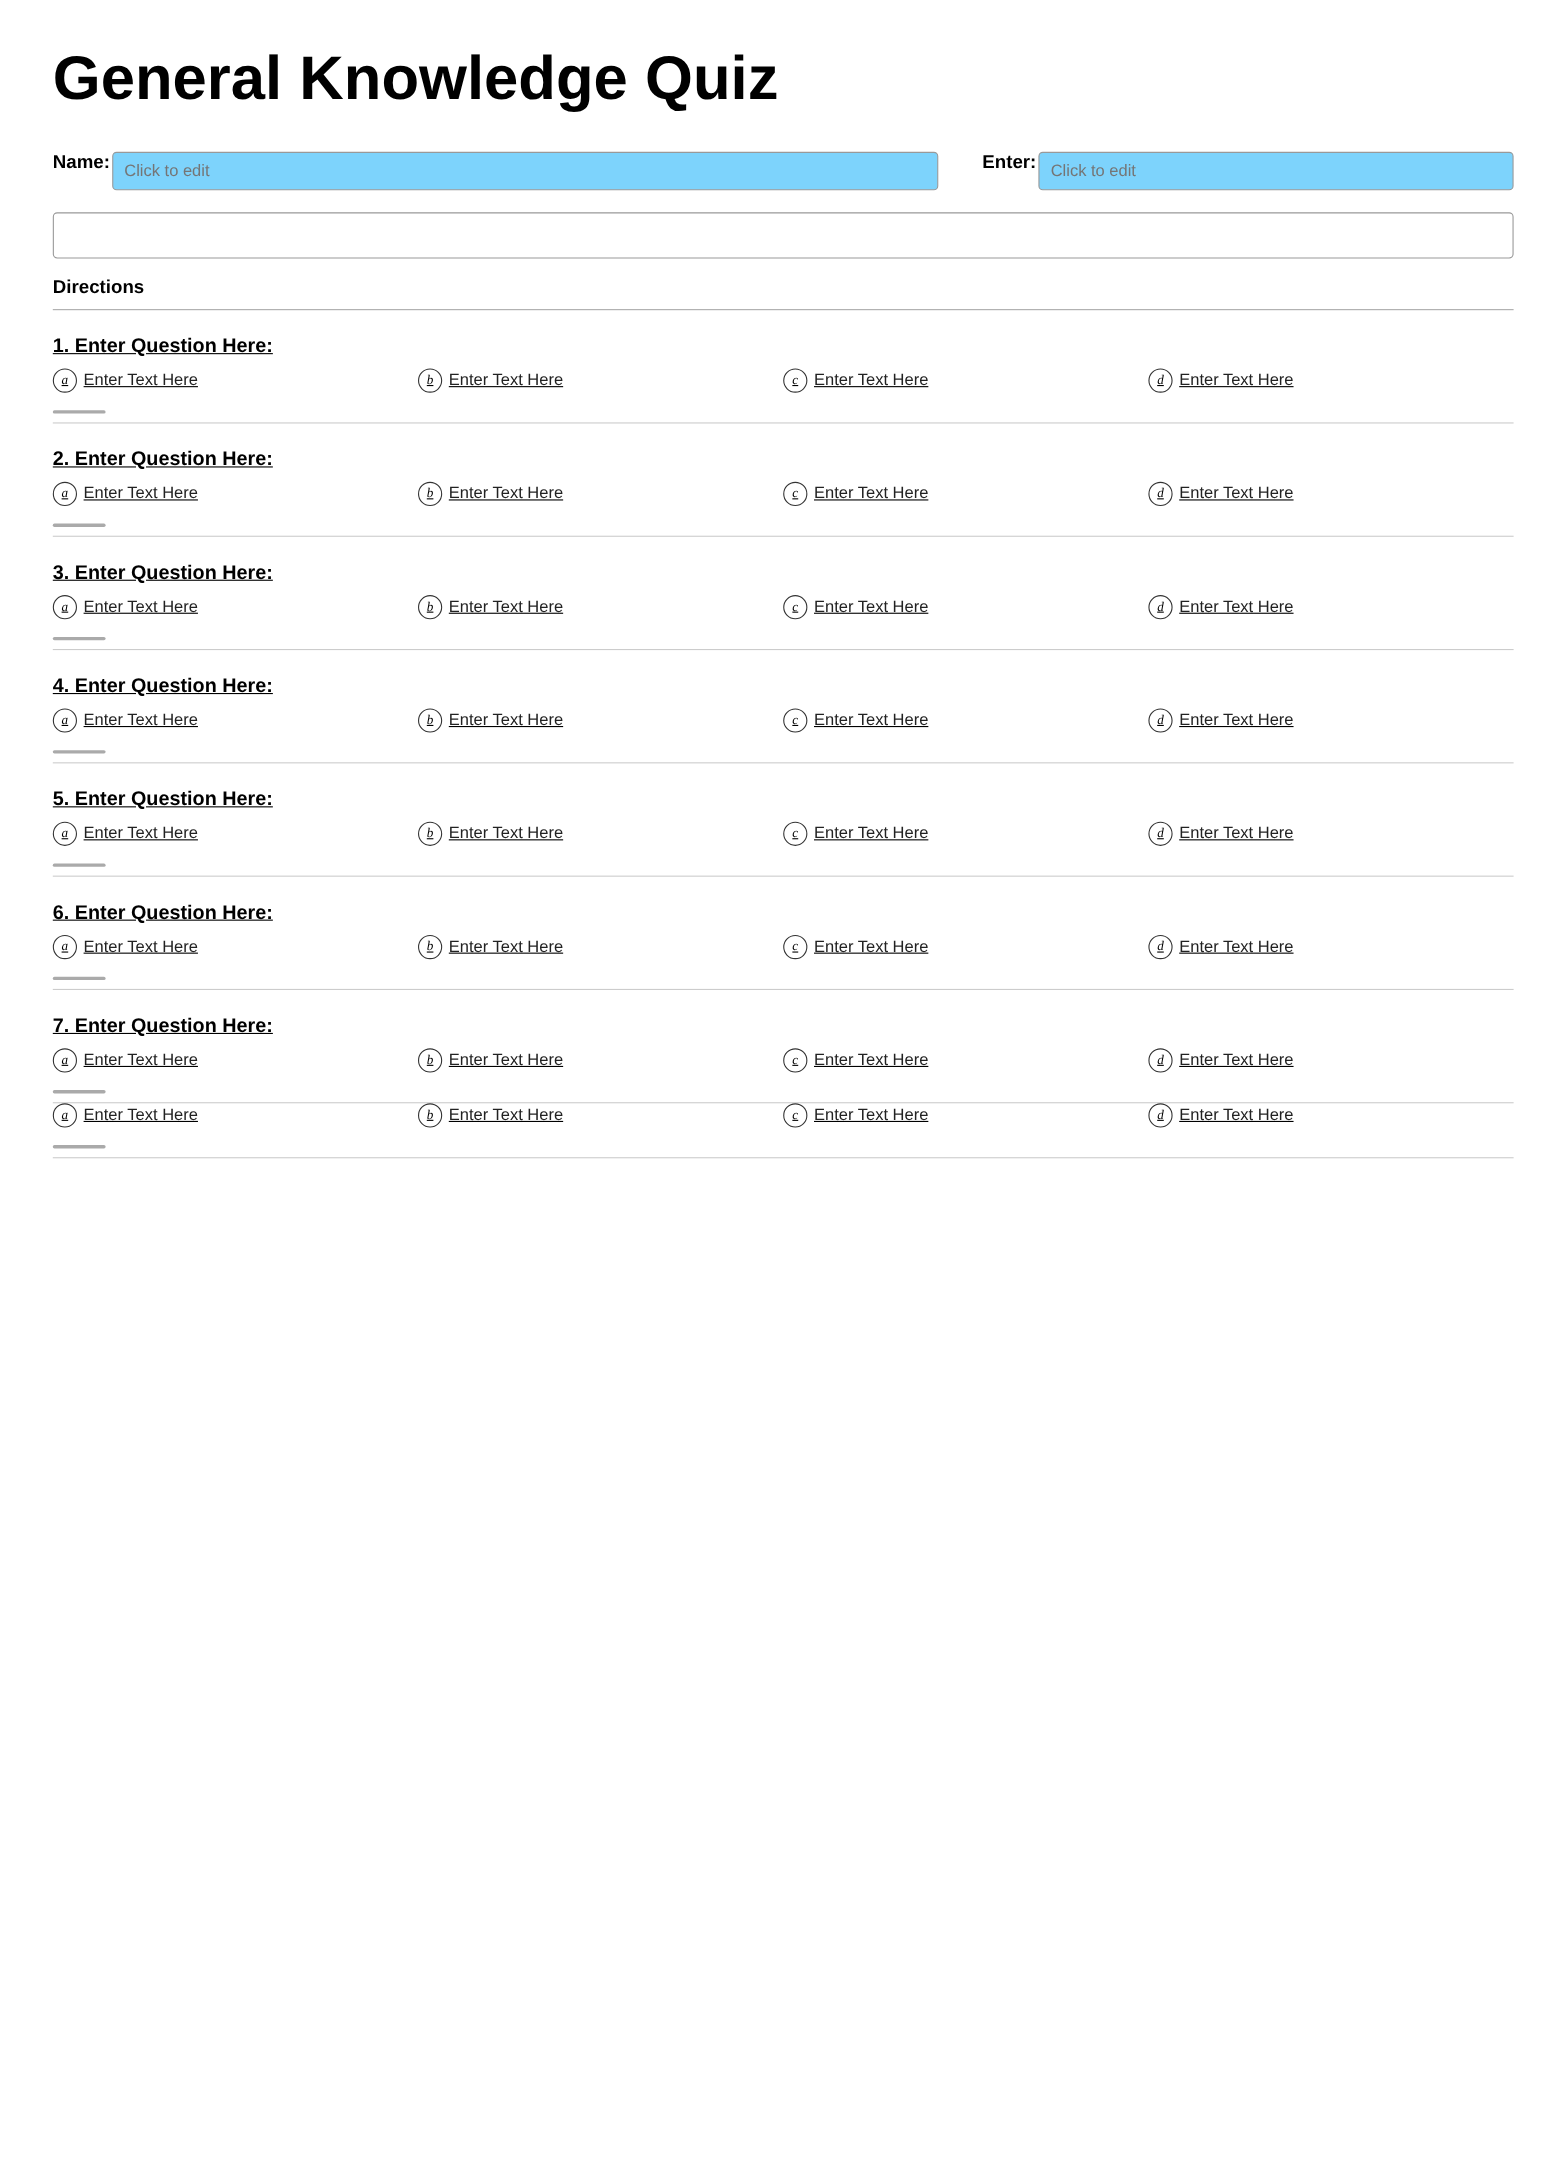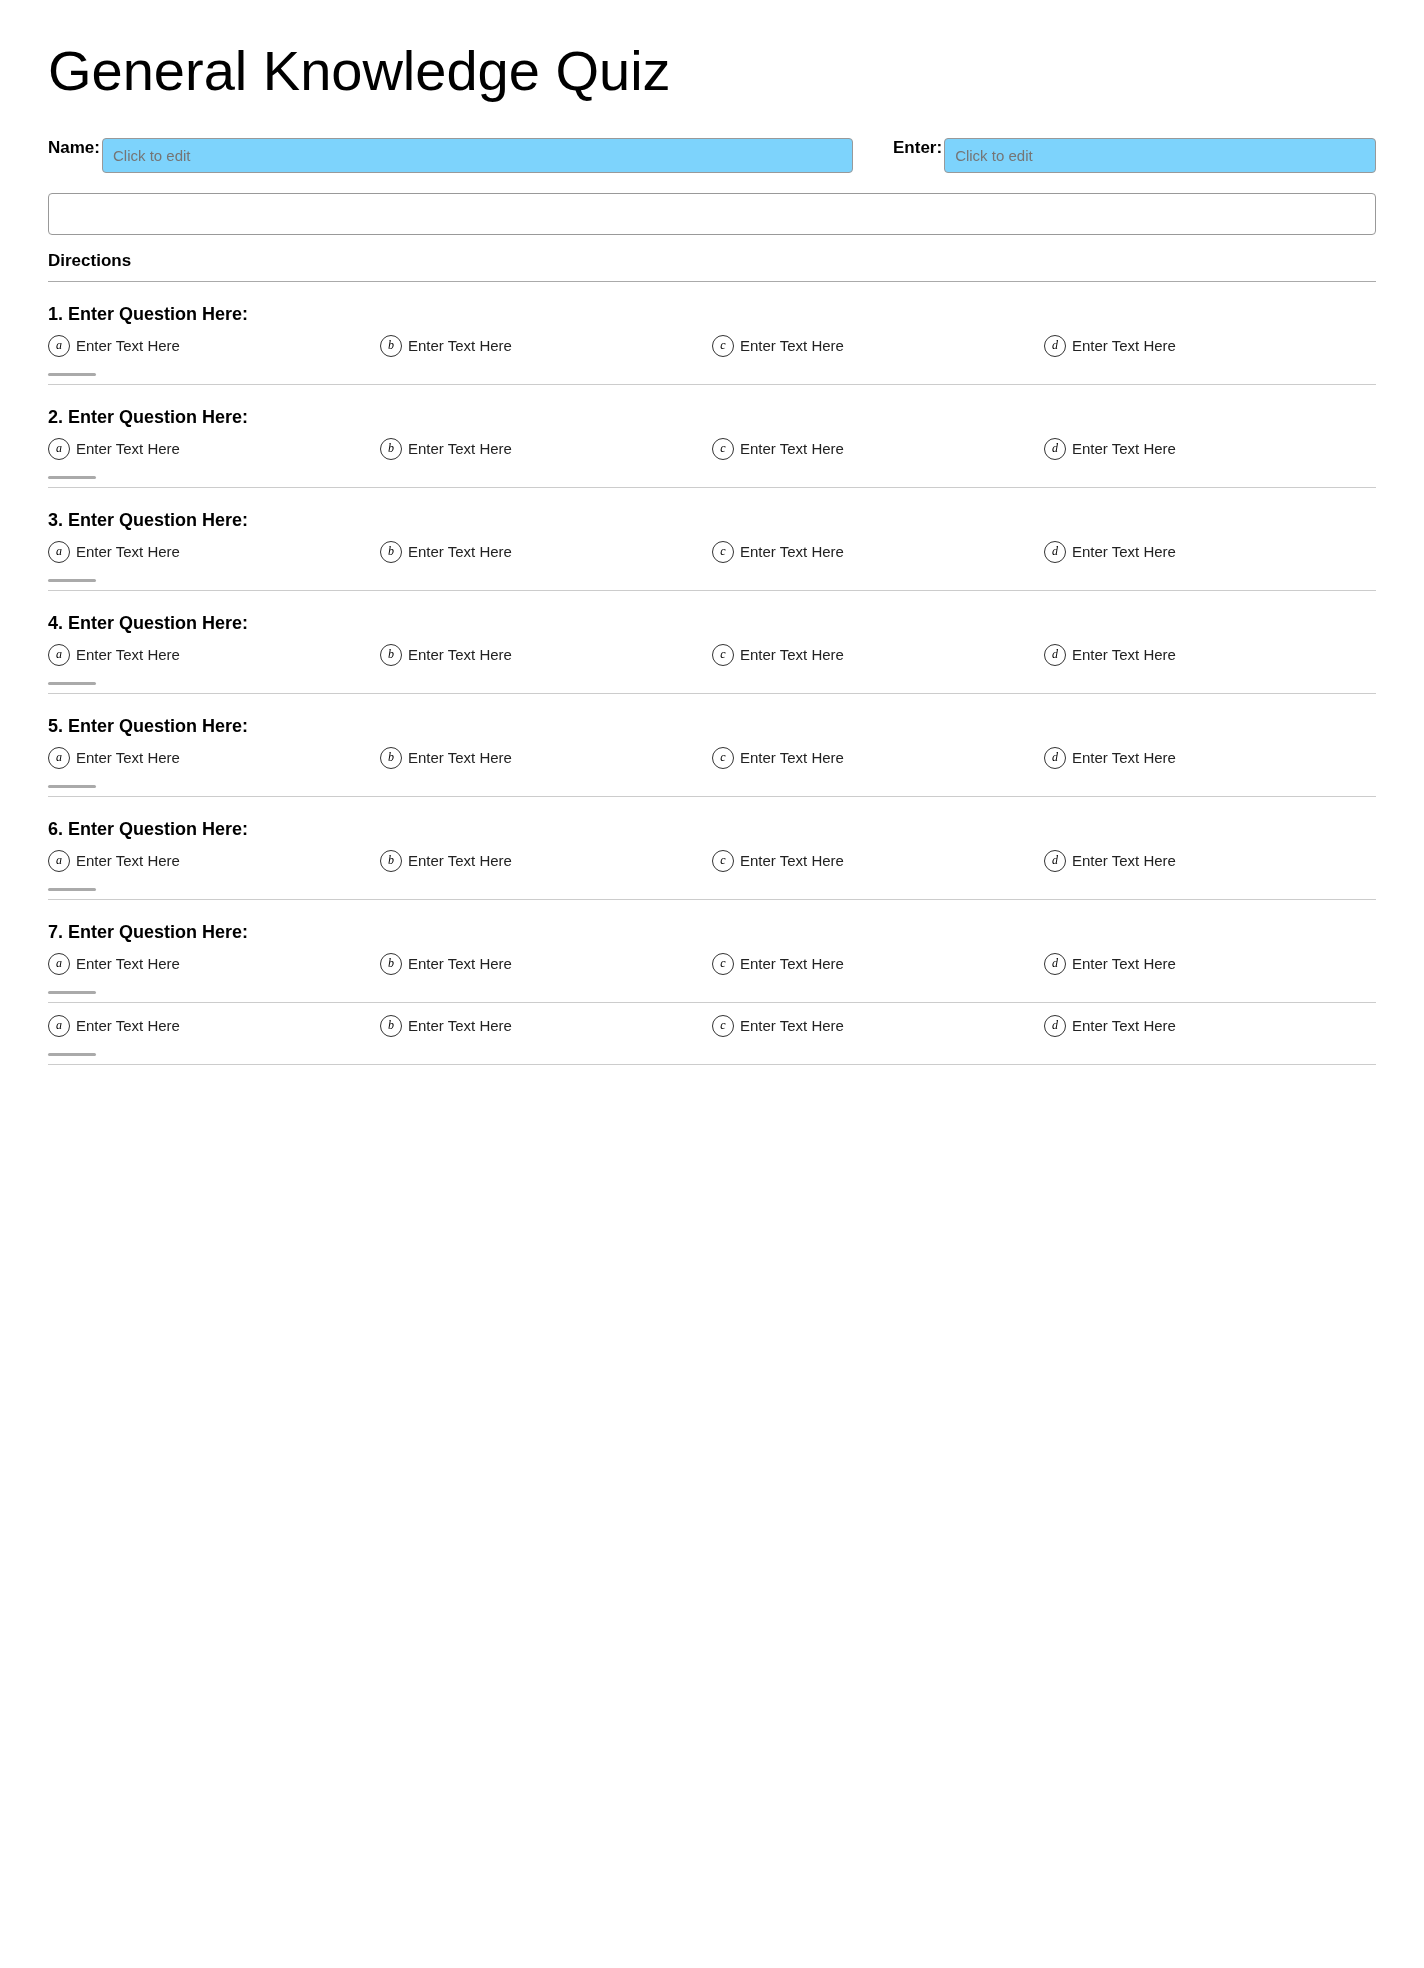--- a/index.html
+++ b/index.html
@@ -11,21 +11,21 @@
     body {
       background: #ffffff;
       font-family: Arial, Helvetica, sans-serif;
       color: #000000;
       padding: 40px 48px;
       max-width: 1424px;
     }
 
     .page-title {
       font-size: 56px;
-      font-weight: 400;
+      font-weight: 700;
       font-family: Arial, Helvetica, sans-serif;
       margin-bottom: 36px;
       line-height: 1.1;
     }
 
     .form-row {
       display: flex;
       gap: 40px;
       margin-bottom: 20px;
     }
@@ -81,21 +81,22 @@
       padding-bottom: 6px;
     }
 
     .directions-label {
       font-weight: 700;
       font-size: 17px;
       margin-bottom: 4px;
     }
 
     .question-block {
-      margin-bottom: 12px;
+      margin-bottom: 0;
+      text-decoration: underline;
     }
 
     .question-header {
       font-size: 18px;
       font-weight: 700;
       margin-bottom: 10px;
       margin-top: 22px;
     }
 
     .answers-row {

